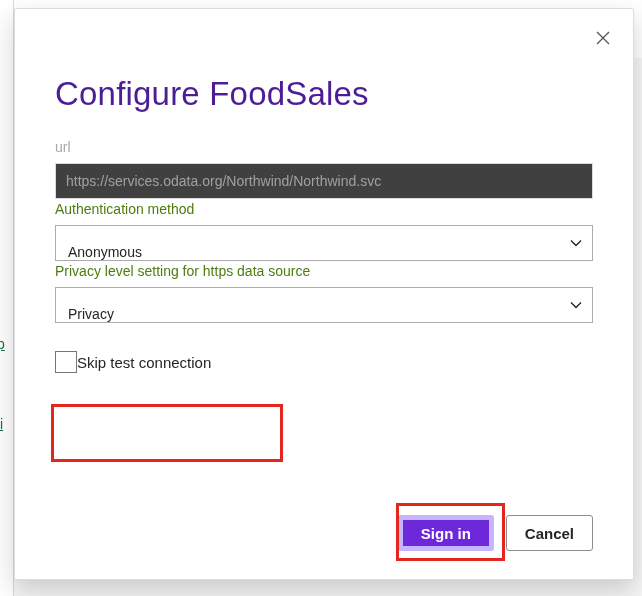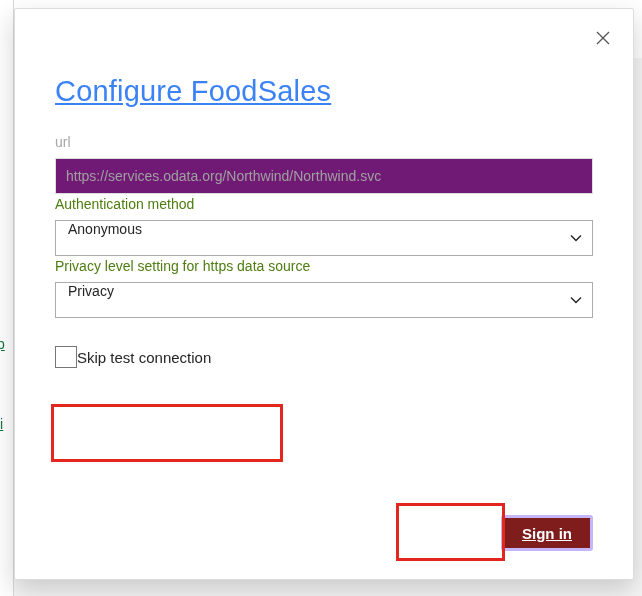--- a/index.html
+++ b/index.html
@@ -52,55 +52,54 @@
       right: 18px;
       width: 24px;
       height: 24px;
       background: none;
       border: none;
       cursor: pointer;
       color: #555;
     }
     .close-btn svg { width: 14px; height: 14px; }
     .dialog-title {
-      font-size: 29px;
+      font-size: 33px;
       font-weight: 400;
-      color: #3b82f6;
+      color: #4c1d95;
       margin-top: 44px;
       margin-bottom: 26px;
       letter-spacing: 0.2px;
-      text-decoration: underline;
     }
     .field { margin-bottom: 2px; }
     .field-label {
       font-size: 14px;
       color: #4d7c0f;
       display: block;
       margin-bottom: 8px;
     }
     .field-label.disabled { color: #a8a8a8; }
     .text-input {
       width: 100%;
       height: 36px;
       border: 1px solid #dcdcdc;
-      background: #701a75;
+      background: #404040;
       padding: 0 10px;
       font-size: 14px;
       color: #a0a0a0;
       font-family: inherit;
     }
     .select-wrap {
       position: relative;
       width: 100%;
       height: 36px;
       border: 1px solid #acacac;
       background: #fff;
       cursor: pointer;
       display: flex;
-      align-items: flex-start;
+      align-items: flex-end;
       padding: 0 34px 0 12px;
     }
     .select-value {
       font-size: 14px;
       color: #252525;
     }
     .chevron {
       position: absolute;
       right: 10px;
       top: 50%;
@@ -140,25 +139,24 @@
       padding: 0 18px;
       font-size: 15px;
       font-family: inherit;
       border-radius: 3px;
       cursor: pointer;
       display: inline-flex;
       align-items: center;
       justify-content: center;
     }
     .btn-primary {
-      background: #7f1d1d;
+      background: #6d28d9;
       color: #fff;
-      border: 3px solid #c4b5fd;
+      border: 5px solid #c4b5fd;
       font-weight: 600;
-      text-decoration: underline;
     }
     .btn-secondary {
       background: #fff;
       color: #252525;
       border: 1px solid #8d8d8d;
       font-weight: 600;
     }
     .hl-box {
       position: absolute;
       border: 3px solid #e3261e;
@@ -221,18 +219,19 @@
     </div>
   </div>
 
   <div class="checkbox-row">
     <div class="checkbox-box"></div>
     <span class="checkbox-label">Skip test connection</span>
   </div>
 
   <div class="button-row">
     <button class="btn btn-primary">Sign in</button>
+    <button class="btn btn-secondary">Cancel</button>
   </div>
 
   <div class="hl-box hl-skip"></div>
   <div class="hl-box hl-signin"></div>
 
 </div>
 
 </body></html>

